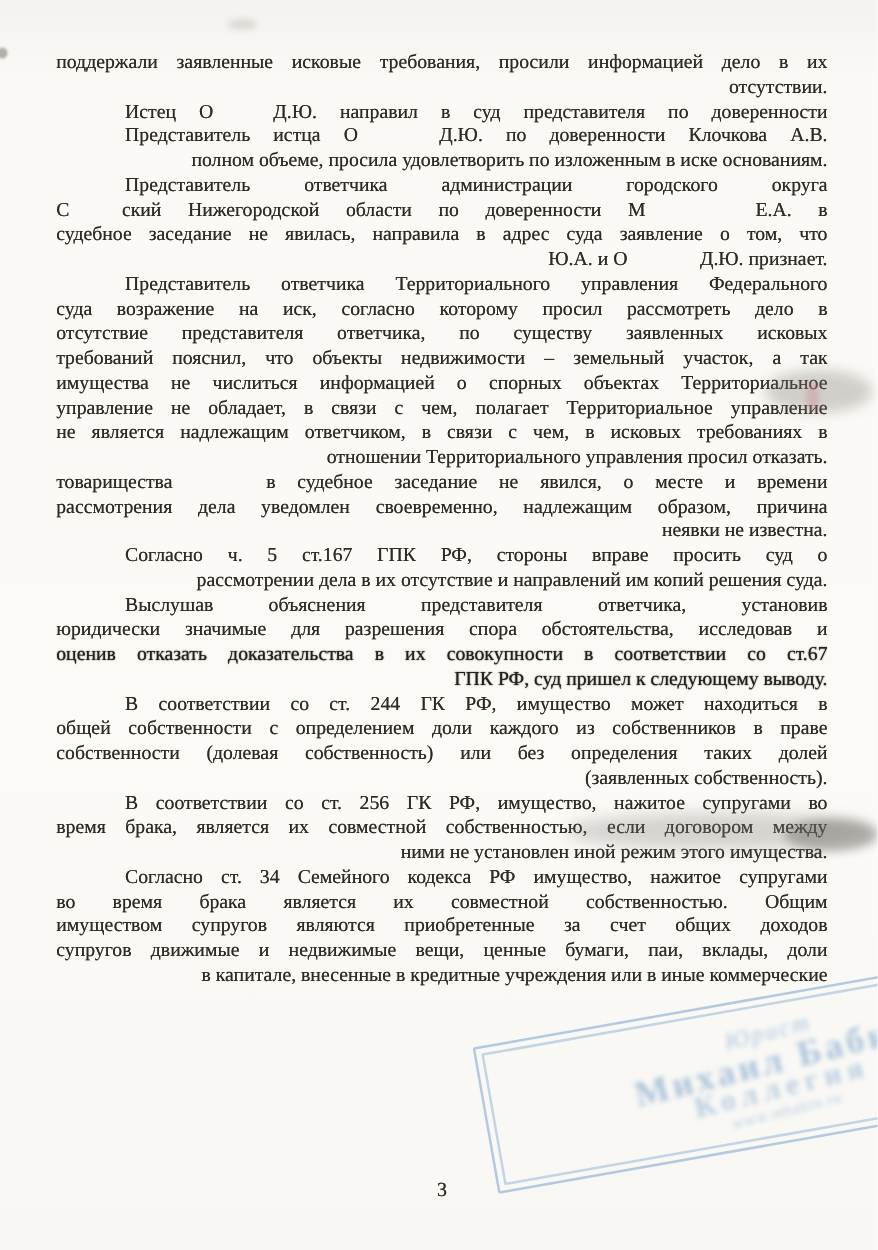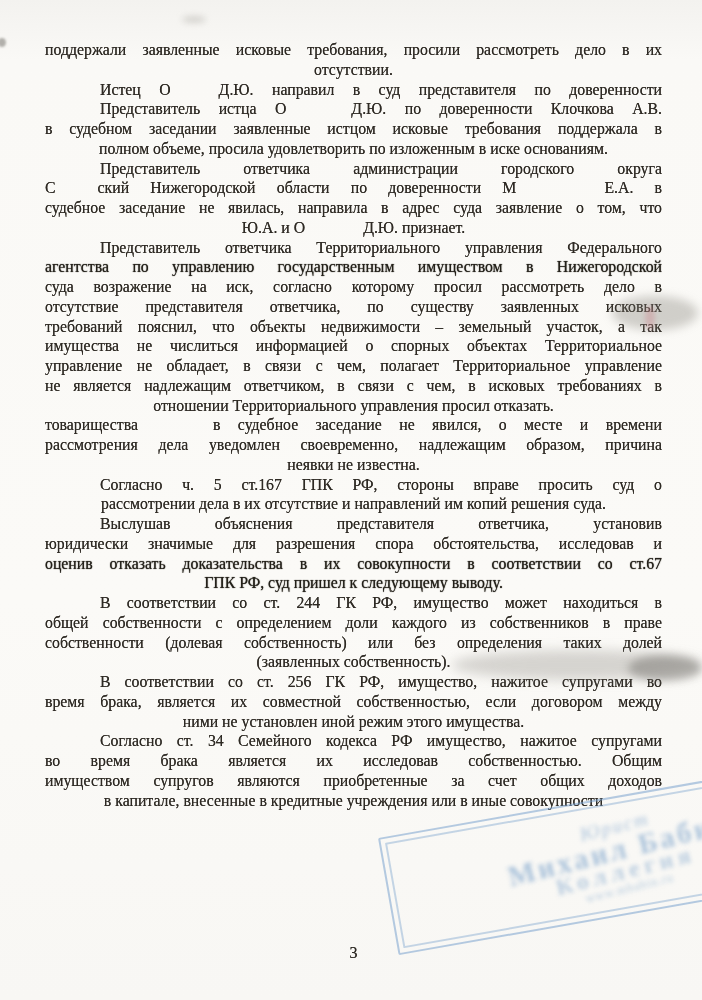--- a/index.html
+++ b/index.html
@@ -6,21 +6,21 @@
   body{
     width:702px;height:1000px;position:relative;overflow:hidden;
     background:linear-gradient(180deg,#f3f2ef 0%,#faf9f6 6%,#fbfaf7 60%,#f8f7f4 100%);
     font-family:"Liberation Serif","DejaVu Serif",serif;
   }
   .doc{
     position:absolute;left:45px;top:40px;width:617px;
     font-size:15.8px;line-height:19.75px;color:#2e2a24;
     text-shadow:0 0 .5px rgba(45,40,34,.85);
   }
-  .line{height:19.75px;overflow:hidden;text-align:center;}
+  .line{height:19.75px;overflow:hidden;text-align:right;}
   .line.j{text-align:justify;text-align-last:justify;}
   .line.d{text-shadow:0 0 1.1px rgba(30,26,20,.95);color:#232019;}
   .gap{display:inline-block;height:2px;}
   .pagenum{
     position:absolute;left:45px;top:944px;width:617px;text-align:center;
     font-size:16px;color:#2e2a24;text-shadow:0 0 .5px rgba(45,40,34,.85);
   }
   
   .smudge{position:absolute;border-radius:50%;pointer-events:none;}
   .sm1{left:612px;top:296px;width:86px;height:34px;background:rgba(125,122,115,.34);filter:blur(5px);}
@@ -46,32 +46,30 @@
   }
   .wm-small{font-size:19px;font-style:italic;letter-spacing:2px;}
   .wm-big{font-size:29px;font-weight:bold;letter-spacing:3px;}
   .wm-mid{font-size:24px;font-weight:bold;letter-spacing:5px;opacity:.8;margin-top:-6px;}
   .wm-url{font-size:12px;letter-spacing:1px;opacity:.9;}
 </style>
 </head>
 <body>
 
 <div class="doc" id="doc-body">
-    <div class="line j">поддержали заявленные исковые требования, просили рассмотреть дело в их</div>
+    <div class="line j">поддержали заявленные исковые требования, просили информацией дело в их</div>
     <div class="line">отсутствии.</div>
     <div class="line j"><span class="gap" style="width: 55px;"></span>Истец  О<span class="gap" style="width: 48px;"></span>Д.Ю. направил в суд представителя  по доверенности</div>
     <div class="line j"><span class="gap" style="width: 55px;"></span>Представитель истца О<span class="gap" style="width: 65px;"></span>Д.Ю. по доверенности Клочкова А.В.</div>
-    <div class="line j">в судебном заседании заявленные истцом исковые требования поддержала в</div>
     <div class="line">полном объеме, просила удовлетворить по изложенным в иске основаниям.</div>
     <div class="line j"><span class="gap" style="width: 55px;"></span>Представитель ответчика администрации городского округа</div>
     <div class="line j">С<span class="gap" style="width: 42px;"></span>ский Нижегородской области по доверенности М<span class="gap" style="width: 88px;"></span>Е.А. в</div>
     <div class="line j">судебное заседание не явилась, направила в адрес суда заявление о том, что</div>
     <div class="line">Ю.А. и О<span class="gap" style="width: 58px;"></span>Д.Ю. признает.</div>
     <div class="line j"><span class="gap" style="width: 55px;"></span>Представитель ответчика Территориального управления Федерального</div>
-    <div class="line j d">агентства по управлению государственным имуществом в Нижегородской</div>
     <div class="line j">суда возражение на иск, согласно которому просил рассмотреть дело в</div>
     <div class="line j">отсутствие представителя ответчика, по существу заявленных исковых</div>
     <div class="line j">требований пояснил, что объекты недвижимости – земельный участок, а так</div>
     <div class="line j">имущества не числиться информацией о спорных объектах Территориальное</div>
     <div class="line j">управление не обладает, в связи с чем, полагает Территориальное управление</div>
     <div class="line j">не является надлежащим ответчиком, в связи с чем,  в исковых требованиях в</div>
     <div class="line">отношении Территориального управления просил отказать.</div>
     <div class="line j">товарищества<span class="gap" style="width: 75px;"></span>в судебное заседание не явился, о месте и времени</div>
     <div class="line j">рассмотрения дела уведомлен своевременно, надлежащим образом, причина</div>
     <div class="line">неявки не известна.</div>
@@ -82,23 +80,24 @@
     <div class="line j d">оценив отказать доказательства в их совокупности в соответствии со ст.67</div>
     <div class="line d">ГПК РФ, суд пришел к следующему выводу.</div>
     <div class="line j"><span class="gap" style="width: 55px;"></span>В соответствии со ст. 244 ГК РФ, имущество может находиться в</div>
     <div class="line j">общей собственности с определением доли каждого из собственников в праве</div>
     <div class="line j">собственности (долевая собственность) или без определения таких долей</div>
     <div class="line">(заявленных собственность).</div>
     <div class="line j"><span class="gap" style="width: 55px;"></span>В соответствии со ст.  256 ГК РФ, имущество, нажитое супругами во</div>
     <div class="line j">время брака, является их совместной собственностью, если договором между</div>
     <div class="line">ними не установлен иной режим этого имущества.</div>
     <div class="line j"><span class="gap" style="width: 55px;"></span>Согласно ст. 34 Семейного кодекса РФ имущество, нажитое супругами</div>
-    <div class="line j">во время брака является их исследовав собственностью. Общим</div>
+    <div class="line j">во время брака является их совместной собственностью. Общим</div>
     <div class="line j">имуществом супругов являются приобретенные за счет общих доходов</div>
-    <div class="line">в капитале, внесенные в кредитные учреждения или в иные совокупности</div>
+    <div class="line j">супругов движимые и недвижимые вещи, ценные бумаги,  паи,  вклады, доли</div>
+    <div class="line">в капитале, внесенные в кредитные учреждения или в иные коммерческие</div>
   </div>
 
 <div class="pagenum">3</div>
 
 <div class="smudge sm1"></div>
 <div class="smudge sm2"></div>
 <div class="smudge sm3"></div>
 <div class="smudge sm4"></div>
 <div class="smudge sm5"></div>
 <div class="smudge sm6"></div>

